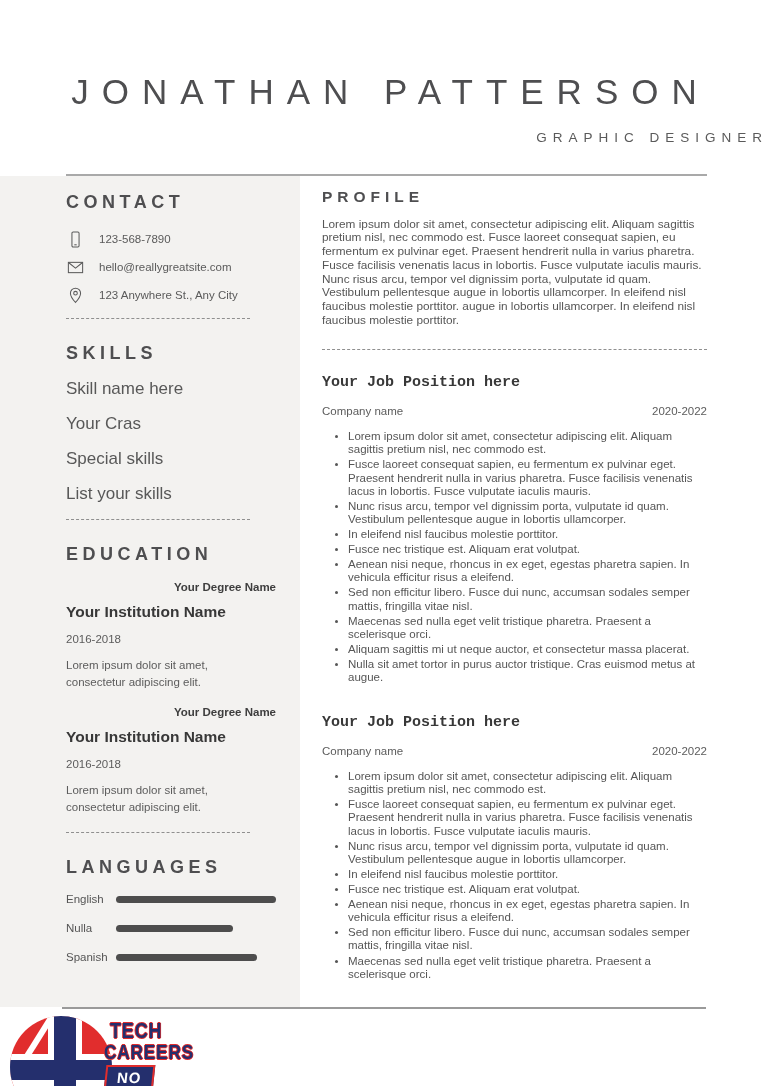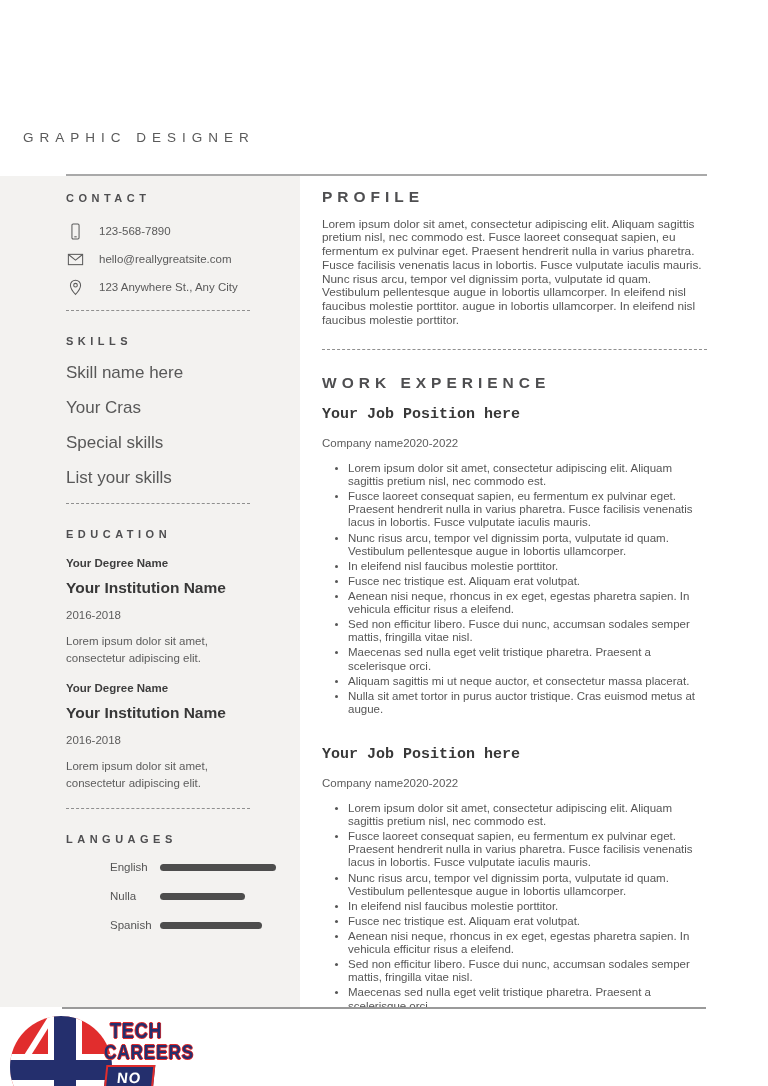--- a/index.html
+++ b/index.html
@@ -9,70 +9,70 @@
     font-family:"Liberation Sans","DejaVu Sans",sans-serif;
     color:var(--text,#5a5a5a);
   }
   
   .name{
     position:absolute; top:72px; left:0; right:0; text-align:center;
     font-size:35px; letter-spacing:13px; padding-left:13px;
     color:var(--heading,#4e4e50); font-weight:400; white-space:nowrap;
   }
   .role{
-    position:absolute; top:130px; left:0; right:0; text-align:left;
+    position:absolute; top:130px; left:0; right:0; text-align:right;
     font-size:13.5px; letter-spacing:6px; padding-left:23px;
     color:var(--text,#5a5a5a);
   }
   .header-rule{
     position:absolute; top:174px; left:66px; width:641px; height:2px;
     background:var(--divider,#a9a9a9);
   }
   .bottom-rule{
     position:absolute; top:1007px; left:62px; width:644px; height:2px;
     background:#9a9a9a;
   }
   
   .sidebar{
     position:absolute; top:176px; left:0; width:300px; height:831px;
     background:var(--sidebar-bg,#f3f2f0);
     padding:16px 24px 0 66px; box-sizing:border-box; overflow:hidden;
   }
   .side-heading{
-    margin:0 0 16px; font-size:11px; letter-spacing:4.5px;
+    margin:0 0 16px; font-size:18px; letter-spacing:4.5px;
     font-weight:700; color:var(--heading,#4c4c4e); line-height:1.15;
   }
   .contact-row{display:flex; align-items:center; gap:14px; height:21px; margin-bottom:7px;}
   .cicon{width:19px; height:19px; flex:0 0 19px; color:#5a5a5a;}
   .cicon svg{width:19px; height:19px; display:block;}
   .ctext{font-size:11.5px; color:#5a5a5a;}
   .dashes{border:0; border-top:1.6px dashed #8f8f8f; width:184px; margin:12px 0 24px;}
   .skill-item{font-size:17px; color:#585858; margin-bottom:15px;}
-  .edu-degree{font-size:11.5px; font-weight:700; color:#3e3e3e; margin:0 0 10px;}
+  .edu-degree{font-size:11.5px; font-weight:700; color:#3e3e3e; margin:0 0 10px;text-align:right;}
   .edu-inst{font-size:15.5px; font-weight:700; color:var(--dark,#383838); margin:0 0 12px;}
   .edu-dates{font-size:11.5px; color:#5c5c5c; margin:0 0 12px;}
   .edu-desc{font-size:11.5px; color:#5c5c5c; line-height:1.45; margin:0 0 16px; width:196px;}
   .edu-entry + .edu-entry{margin-top:4px;}
   .lang-row{display:flex; align-items:center; margin-bottom:17px;}
-  .lang-name{width:44px; font-size:11.5px; color:#555;margin-left:44px;}
+  .lang-name{width:44px; font-size:11.5px; color:#555;}
   .lang-track{flex:1; max-width:170px; margin-left:6px;}
   .lang-bar{height:7px; border-radius:4px; background:var(--bar,#4d4d4d);}
   
   .main{
     position:absolute; top:176px; left:300px; width:468px; height:831px;
     padding:12px 61px 0 22px; box-sizing:border-box; overflow:hidden; background:#fff;border-radius:15px;
   }
   .main-heading{
     margin:0 0 12px; font-size:15.5px; letter-spacing:5px;
     font-weight:700; color:var(--heading,#4c4c4e); line-height:1.15;
   }
   .profile-text{margin:0; font-size:11.8px; line-height:1.16; color:#565656;}
   .dashes-main{border:0; border-top:1.6px dashed #8f8f8f; width:100%; margin:22px 0 24px;}
   .job-pos{margin:14px 0 0; font-size:15px; font-weight:700; color:var(--dark,#383838);font-family:Liberation Mono, monospace;}
-  .company-row{display:flex; margin-top:14px;
+  .company-row{display:flex; justify-content:space-between; margin-top:14px;
     font-size:11.5px; color:#5c5c5c;}
   .job ul{margin:13px 0 0; padding-left:26px;}
   .job li{font-size:11.5px; line-height:1.14; color:#565656; margin-bottom:2px;}
   .job li::marker{color:#565656; font-size:10px;}
   .job + .job{margin-top:30px;}
   
   .wm{position:absolute; left:6px; top:1012px; width:250px; height:74px; pointer-events:none;}
   .wm-circle{position:absolute; left:4px; top:4px; width:102px; height:102px;
     border-radius:50%; background:var(--logo-red,#e12d2d); overflow:hidden;}
   .wm-vband{position:absolute; left:38px; top:0; width:34px; height:102px; background:#fff;}
@@ -92,20 +92,21 @@
     position:absolute; left:99px; top:53px; padding:0 10px; height:22px; line-height:22px;
     background:var(--logo-navy,#242f6d); color:#fff; font-weight:700; font-size:15px;
     border:2px solid var(--logo-red,#e12d2d); transform:skewX(-6deg); letter-spacing:1px;
   }
 </style>
 </head>
 <body>
 
 <div class="page">
 
+  <div class="name">JONATHAN PATTERSON</div>
   <div class="role">GRAPHIC DESIGNER</div>
   <div class="header-rule"></div>
 
   <aside class="sidebar">
 
     <h2 class="side-heading">CONTACT</h2>
 
     <div class="contact-row">
       <span class="cicon">
         <svg viewBox="0 0 24 24" fill="none" stroke="currentColor" stroke-width="1.3">
@@ -188,21 +189,20 @@
 
   </aside>
 
   <section class="main">
 
     <h2 class="main-heading">PROFILE</h2>
     <p class="profile-text">Lorem ipsum dolor sit amet, consectetur adipiscing elit. Aliquam sagittis pretium nisl, nec commodo est. Fusce laoreet consequat sapien, eu fermentum ex pulvinar eget. Praesent hendrerit nulla in varius pharetra. Fusce facilisis venenatis lacus in lobortis. Fusce vulputate iaculis mauris. Nunc risus arcu, tempor vel dignissim porta, vulputate id quam. Vestibulum pellentesque augue in lobortis ullamcorper. In eleifend nisl faucibus molestie porttitor.   augue in lobortis ullamcorper. In eleifend nisl faucibus molestie porttitor.</p>
 
     <hr class="dashes-main">
 
-    <h2 class="main-heading">WORK EXPERIENCE</h2>
 
     <div class="job">
       <h3 class="job-pos">Your Job Position here</h3>
       <div class="company-row">
         <span>Company name</span>
         <span>2020-2022</span>
       </div>
       <ul>
         <li>Lorem ipsum dolor sit amet, consectetur adipiscing elit. Aliquam sagittis pretium nisl, nec commodo est.</li>
         <li>Fusce laoreet consequat sapien, eu fermentum ex pulvinar eget. Praesent hendrerit nulla in varius pharetra. Fusce facilisis venenatis lacus in lobortis. Fusce vulputate iaculis mauris.</li>

